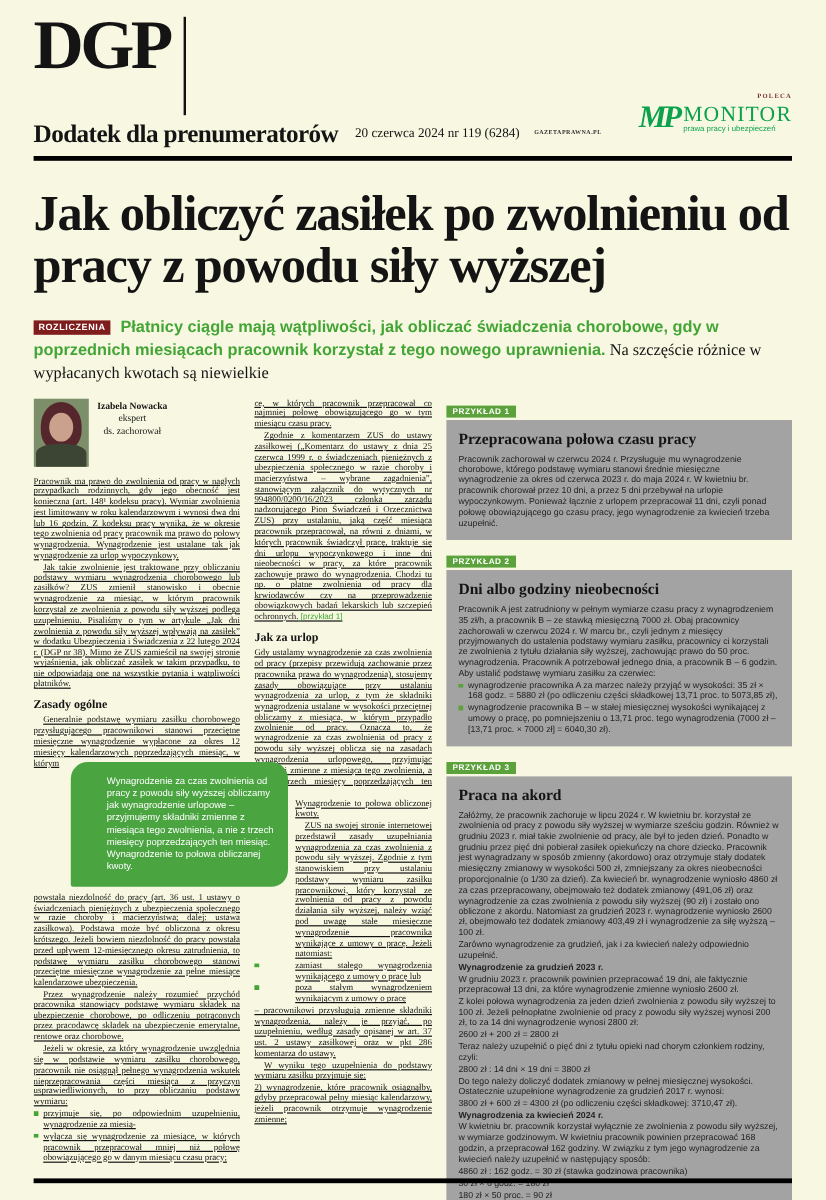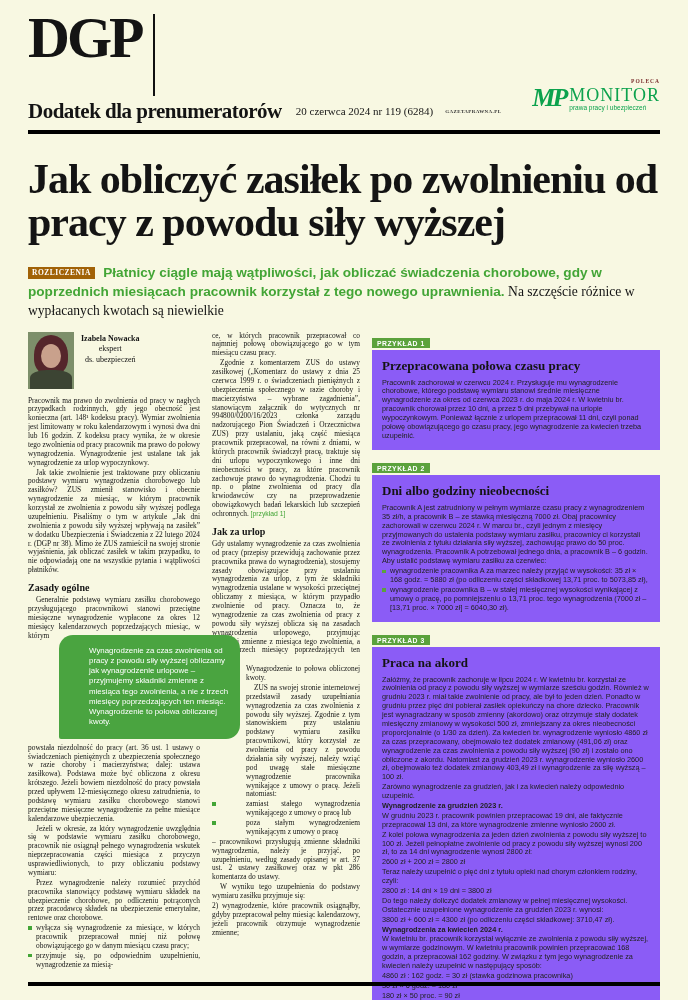--- a/index.html
+++ b/index.html
@@ -19,30 +19,30 @@
   .poleca{font-size:5.5px;font-weight:bold;letter-spacing:1px;color:#7a2e2e;margin-bottom:2px;}
   .mp-row{display:flex;align-items:flex-start;gap:4px;justify-content:flex-end;}
   .mp{font-size:26px;font-weight:bold;font-style:italic;letter-spacing:-3px;color:#0ca24d;line-height:.9;}
   .mon-col{text-align:left;}
   .mon-name{display:block;font-size:18px;letter-spacing:1px;color:#0ca24d;line-height:1;}
   .mon-tag{display:block;font-size:6.5px;color:#0ca24d;font-family:"Liberation Sans",sans-serif;}
   .rule{height:4px;background:#000;margin-top:4px;}
   
   h1{font-size:42px;line-height:1.03;font-weight:bold;letter-spacing:-1px;margin:24px 0 18px;}
   .lead{margin:0 0 12px;font-size:13.6px;line-height:1.4;text-align:left;}
-  .kicker{display:inline-block;background:#a16207;color:#fff;font-family:Liberation Serif, serif;
+  .kicker{display:inline-block;background:#7f1d1d;color:#fff;font-family:Liberation Sans, sans-serif;
           font-size:7.5px;font-weight:bold;padding:1px 4px;letter-spacing:.5px;vertical-align:2px;margin-right:5px;}
   .lead-green{color:#43a536;font-family:"Liberation Sans",sans-serif;font-weight:bold;}
   .lead-black{font-family:"Liberation Serif",serif;}
   
   .content{display:flex;gap:12px;margin-top:8px;height:676px;overflow:hidden;}
   .col1{width:172px;}
   .col2{width:148px;}
   .colR{flex:1;}
-  .body-txt p{margin:0 0 1px;font-size:7.4px;line-height:1.2;text-align:justify;}
+  .body-txt p{margin:0 0 1px;font-size:7.4px;line-height:1.2;text-align:justify;text-decoration:underline;}
   .body-txt p.ind{text-indent:8px;}
   h3{font-size:10px;font-weight:bold;margin:7px 0 3px;}
   .li{position:relative;padding-left:8px;}
   .sq{position:absolute;left:0;top:2px;width:3.5px;height:3.5px;background:#43a536;display:inline-block;}
   .ref{color:#43a536;font-family:"Liberation Sans",sans-serif;font-size:6.8px;}
   
   .author{display:flex;gap:7px;margin-bottom:8px;}
   .photo{width:46px;height:57px;background:#7d8f6a;position:relative;overflow:hidden;flex:none;}
   .photo .hair{position:absolute;left:6px;top:3px;width:34px;height:40px;border-radius:50% 50% 40% 40%;background:#55262b;}
   .photo .face{position:absolute;left:13px;top:12px;width:20px;height:24px;border-radius:50%;background:#c9a18c;}
@@ -55,21 +55,21 @@
              font-family:"Liberation Sans",sans-serif;font-size:7.9px;line-height:1.3;
              text-align:left;text-indent:0;position:relative;z-index:2;display:block;}
   .pq-icon{position:absolute;left:10px;top:13px;width:9px;}
   .pq-bar{width:8px;height:25px;background:#fff;border-radius:4px 4px 2px 2px;}
   .pq-dot{width:8px;height:8px;background:#fff;transform:rotate(45deg);margin-top:5px;}
   .pq-spacer{float:left;width:34px;height:172px;}
   
   .ex{margin-bottom:7px;}
   .ex-label{display:inline-block;background:#5ba23c;color:#fff;font-family:"Liberation Sans",sans-serif;
             font-size:6.8px;font-weight:bold;letter-spacing:.5px;padding:1.5px 5px;margin-bottom:0;}
-  .ex-body{background:#8b5cf6;padding:6px 10px 8px;}
+  .ex-body{background:#a3a3a3;padding:6px 10px 8px;}
   .ex-title{font-size:13px;font-weight:bold;margin:2px 0 5px;font-family:"Liberation Serif",serif;}
   .ex-body p{margin:0 0 1px;font-family:"Liberation Sans",sans-serif;font-size:7.3px;line-height:1.22;
              color:#222;text-align:left;}
   .ex-h{font-weight:bold;}
   .ex-li{position:relative;padding-left:8px;}
   .ex-li .sq{top:2.5px;background:#5ba23c;}
   .bottom-rule{position:absolute;left:28px;right:28px;top:982px;height:4px;background:#000;}
 </style>
 </head>
 <body>
@@ -112,41 +112,41 @@
     <div class="col1 body-txt">
       <div class="author">
         <div class="photo">
           <span class="hair"></span>
           <span class="face"></span>
           <span class="body"></span>
         </div>
         <div class="author-info">
           <div class="author-name">Izabela Nowacka</div>
           <div>ekspert</div>
-          <div>ds. ubezpieczeń</div>
+          <div>ds. zachorował</div>
         </div>
       </div>
       <p>Pracownik ma prawo do zwolnienia od pracy w nagłych przypadkach rodzinnych, gdy jego obecność jest konieczna (art. 148¹ kodeksu pracy). Wymiar zwolnienia jest limitowany w roku kalendarzowym i wynosi dwa dni lub 16 godzin. Z kodeksu pracy wynika, że w okresie tego zwolnienia od pracy pracownik ma prawo do połowy wynagrodzenia. Wynagrodzenie jest ustalane tak jak wynagrodzenie za urlop wypoczynkowy.</p>
       <p class="ind">Jak takie zwolnienie jest traktowane przy obliczaniu podstawy wymiaru wynagrodzenia chorobowego lub zasiłków? ZUS zmienił stanowisko i obecnie wynagrodzenie za miesiąc, w którym pracownik korzystał ze zwolnienia z powodu siły wyższej podlega uzupełnieniu. Pisaliśmy o tym w artykule „Jak dni zwolnienia z powodu siły wyższej wpływają na zasiłek” w dodatku Ubezpieczenia i Świadczenia z 22 lutego 2024 r. (DGP nr 38). Mimo że ZUS zamieścił na swojej stronie wyjaśnienia, jak obliczać zasiłek w takim przypadku, to nie odpowiadają one na wszystkie pytania i wątpliwości płatników.</p>
       <h3>Zasady ogólne</h3>
       <p class="ind">
         <span>Generalnie podstawę wymiaru zasiłku chorobowego przysługującego pracownikowi stanowi przeciętne miesięczne wynagrodzenie wypłacone za okres 12 miesięcy</span>
         <span class="pullquote">
           <span class="pq-icon">
             <span class="pq-bar"></span>
             <span class="pq-dot"></span>
           </span>
           <span>Wynagrodzenie za czas zwolnienia od pracy z powodu siły wyższej obliczamy jak wynagrodzenie urlopowe – przyjmujemy składniki zmienne z miesiąca tego zwolnienia, a nie z trzech miesięcy poprzedzających ten miesiąc. Wynagrodzenie to połowa obliczanej kwoty.</span>
         </span>
         <span>kalendarzowych poprzedzających miesiąc, w którym powstała niezdolność do pracy (art. 36 ust. 1 ustawy o świadczeniach pieniężnych z ubezpieczenia społecznego w razie choroby i macierzyństwa; dalej: ustawa zasiłkowa). Podstawa może być obliczona z okresu krótszego. Jeżeli bowiem niezdolność do pracy powstała przed upływem 12-miesięcznego okresu zatrudnienia, to podstawę wymiaru zasiłku chorobowego stanowi przeciętne miesięczne wynagrodzenie za pełne miesiące kalendarzowe ubezpieczenia.</span>
       </p>
+      <p class="ind">Przez wynagrodzenie należy rozumieć przychód pracownika stanowiący podstawę wymiaru składek na ubezpieczenie chorobowe, po odliczeniu potrąconych przez pracodawcę składek na ubezpieczenie emerytalne, rentowe oraz chorobowe.</p>
       <p class="ind">Jeżeli w okresie, za który wynagrodzenie uwzględnia się w podstawie wymiaru zasiłku chorobowego, pracownik nie osiągnął pełnego wynagrodzenia wskutek nieprzepracowania części miesiąca z przyczyn usprawiedliwionych, to przy obliczaniu podstawy wymiaru:</p>
-      <p class="ind">Przez wynagrodzenie należy rozumieć przychód pracownika stanowiący podstawę wymiaru składek na ubezpieczenie chorobowe, po odliczeniu potrąconych przez pracodawcę składek na ubezpieczenie emerytalne, rentowe oraz chorobowe.</p>
+      <p class="li"><span class="sq"></span><span>przyjmuje się, po odpowiednim uzupełnieniu, wynagrodzenie za miesią-</span></p>
       <p class="li"><span class="sq"></span><span>wyłącza się wynagrodzenie za miesiące, w których pracownik przepracował mniej niż połowę obowiązującego go w danym miesiącu czasu pracy;</span></p>
-      <p class="li"><span class="sq"></span><span>przyjmuje się, po odpowiednim uzupełnieniu, wynagrodzenie za miesią-</span></p>
     </div>
 
     <div class="col2 body-txt">
       <p>ce, w których pracownik przepracował co najmniej połowę obowiązującego go w tym miesiącu czasu pracy.</p>
       <p class="ind">
         <span>Zgodnie z komentarzem ZUS do ustawy zasiłkowej („Komentarz do ustawy z dnia 25 czerwca 1999 r. o świadczeniach pieniężnych z ubezpieczenia społecznego w razie choroby i macierzyństwa – wybrane zagadnienia”, stanowiącym załącznik do wytycznych nr 994800/0200/16/2023 członka zarządu nadzorującego Pion Świadczeń i Orzecznictwa ZUS) przy ustalaniu, jaką część miesiąca pracownik przepracował, na równi z dniami, w których pracownik świadczył pracę, traktuje się dni urlopu wypoczynkowego i inne dni nieobecności w pracy, za które pracownik zachowuje prawo do wynagrodzenia. Chodzi tu np. o płatne zwolnienia od pracy dla krwiodawców czy na przeprowadzenie obowiązkowych badań lekarskich lub szczepień ochronnych.</span>
         <span class="ref">[przykład 1]</span>
       </p>
       <h3>Jak za urlop</h3>
       <p>Gdy ustalamy wynagrodzenie za czas zwolnienia od pracy (przepisy przewidują zachowanie przez pracownika prawa do wynagrodzenia), stosujemy zasady obowiązujące przy ustalaniu wynagrodzenia za urlop, z tym że składniki wynagrodzenia ustalane w wysokości przeciętnej obliczamy z miesiąca, w którym przypadło zwolnienie od pracy. Oznacza to, że wynagrodzenie za czas zwolnienia od pracy z powodu siły wyższej oblicza się na zasadach wynagrodzenia urlopowego, przyjmując składniki zmienne z miesiąca tego zwolnienia, a nie z trzech miesięcy poprzedzających ten miesiąc.</p>
@@ -187,21 +187,21 @@
         <div class="ex-body">
           <h2 class="ex-title">Praca na akord</h2>
           <p>Załóżmy, że pracownik zachoruje w lipcu 2024 r. W kwietniu br. korzystał ze zwolnienia od pracy z powodu siły wyższej w wymiarze sześciu godzin. Również w grudniu 2023 r. miał takie zwolnienie od pracy, ale był to jeden dzień. Ponadto w grudniu przez pięć dni pobierał zasiłek opiekuńczy na chore dziecko. Pracownik jest wynagradzany w sposób zmienny (akordowo) oraz otrzymuje stały dodatek miesięczny zmianowy w wysokości 500 zł, zmniejszany za okres nieobecności proporcjonalnie (o 1/30 za dzień). Za kwiecień br. wynagrodzenie wyniosło 4860 zł za czas przepracowany, obejmowało też dodatek zmianowy (491,06 zł) oraz wynagrodzenie za czas zwolnienia z powodu siły wyższej (90 zł) i zostało ono obliczone z akordu. Natomiast za grudzień 2023 r. wynagrodzenie wyniosło 2600 zł, obejmowało też dodatek zmianowy 403,49 zł i wynagrodzenie za siłę wyższą – 100 zł.</p>
           <p>Zarówno wynagrodzenie za grudzień, jak i za kwiecień należy odpowiednio uzupełnić.</p>
           <p class="ex-h">Wynagrodzenie za grudzień 2023 r.</p>
           <p>W grudniu 2023 r. pracownik powinien przepracować 19 dni, ale faktycznie przepracował 13 dni, za które wynagrodzenie zmienne wyniosło 2600 zł.</p>
           <p>Z kolei połowa wynagrodzenia za jeden dzień zwolnienia z powodu siły wyższej to 100 zł. Jeżeli pełnopłatne zwolnienie od pracy z powodu siły wyższej wynosi 200 zł, to za 14 dni wynagrodzenie wynosi 2800 zł:</p>
           <p>2600 zł + 200 zł = 2800 zł</p>
           <p>Teraz należy uzupełnić o pięć dni z tytułu opieki nad chorym członkiem rodziny, czyli:</p>
           <p>2800 zł : 14 dni × 19 dni = 3800 zł</p>
-          <p>Do tego należy doliczyć dodatek zmianowy w pełnej miesięcznej wysokości. Ostatecznie uzupełnione wynagrodzenie za grudzień 2023 r. wynosi:</p>
+          <p>Do tego należy doliczyć dodatek zmianowy w pełnej miesięcznej wysokości. Ostatecznie uzupełnione wynagrodzenie za grudzień 2017 r. wynosi:</p>
           <p>3800 zł + 600 zł = 4300 zł (po odliczeniu części składkowej: 3710,47 zł).</p>
           <p class="ex-h">Wynagrodzenia za kwiecień 2024 r.</p>
           <p>W kwietniu br. pracownik korzystał wyłącznie ze zwolnienia z powodu siły wyższej, w wymiarze godzinowym. W kwietniu pracownik powinien przepracować 168 godzin, a przepracował 162 godziny. W związku z tym jego wynagrodzenie za kwiecień należy uzupełnić w następujący sposób:</p>
           <p>4860 zł : 162 godz. = 30 zł (stawka godzinowa pracownika)</p>
           <p>30 zł × 6 godz. = 180 zł</p>
           <p>180 zł × 50 proc. = 90 zł</p>
 
         </div>
       </section>
 

